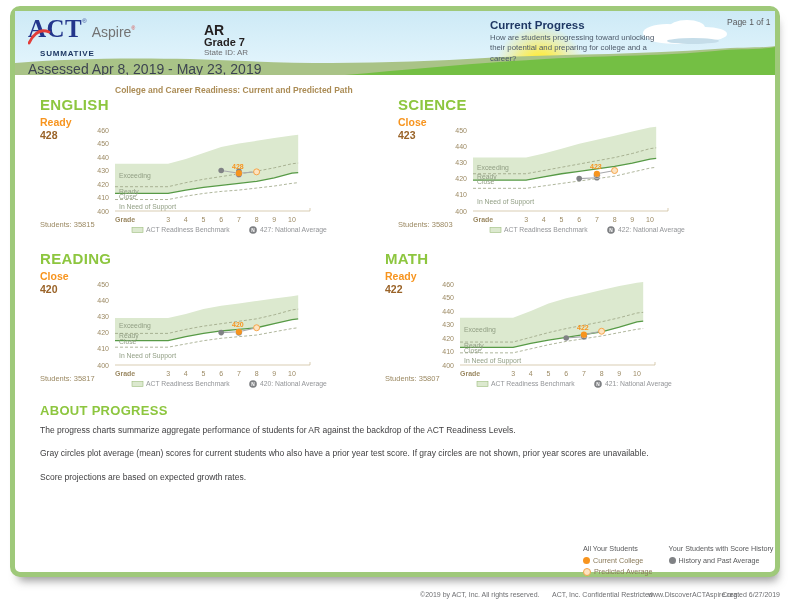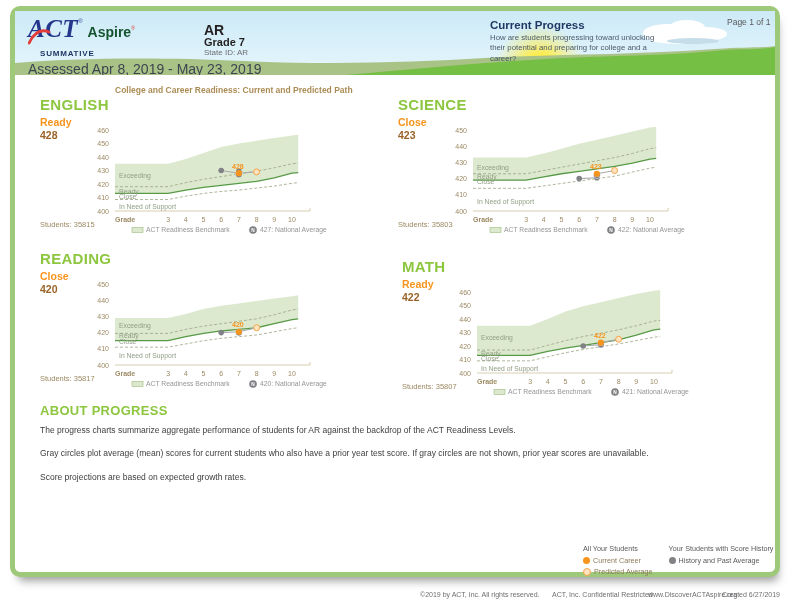--- a/index.html
+++ b/index.html
@@ -5,40 +5,40 @@
   html,body{margin:0;padding:0;}
   body{width:792px;height:612px;background:#ffffff;position:relative;overflow:hidden;
        font-family:"Liberation Sans",sans-serif;-webkit-font-smoothing:antialiased;}
   .page{position:absolute;left:10px;top:6px;width:760px;height:561px;background:#ffffff;
         border:5px solid #9fc97a;border-radius:10px;
         box-shadow:3px 9px 9px -5px rgba(80,80,80,.55);}
   
   .banner{position:absolute;left:0;top:0;width:760px;height:64px;overflow:hidden;}
   .banner-art{position:absolute;left:0;top:0;}
   .logo{position:absolute;left:13px;top:4px;white-space:nowrap;}
-  .logo-act{font-family:"Liberation Serif",serif;font-weight:bold;font-size:25px;color:#23368c;letter-spacing:.5px;font-style:italic;}
+  .logo-act{font-family:"Liberation Serif",serif;font-weight:bold;font-size:25px;color:#23368c;letter-spacing:.5px;}
   .logo-reg{font-size:6px;color:#23368c;vertical-align:14px;}
-  .logo-aspire{font-size:14px;font-weight:bold;color:#14532d;margin-left:5px;}
+  .logo-aspire{font-size:14px;font-weight:normal;color:#737373;margin-left:5px;}
   .logo-reg2{font-size:5px;color:#d93a35;vertical-align:7px;}
   .swoosh{position:absolute;left:0;top:9px;}
   .program{position:absolute;left:25px;top:38px;font-size:8px;font-weight:bold;color:#1f3864;letter-spacing:.8px;}
   .assessed{position:absolute;left:13px;top:50px;font-size:14px;color:#3d4451;}
   .org-block{position:absolute;left:189px;top:5px;color:#231f20;}
   .org-name{font-size:14px;font-weight:bold;line-height:12px;margin-top:8px;}
   .org-grade{font-size:11px;font-weight:bold;line-height:12px;}
   .org-state{font-size:8px;color:#6d6e71;line-height:10px;}
   .cp-block{position:absolute;left:475px;top:8px;width:180px;}
   .cp-title{font-size:11.5px;font-weight:bold;color:#1f3864;margin-bottom:2px;}
   .cp-desc{font-size:7.8px;color:#4d5a6a;line-height:1.32;}
   .pagenum{position:absolute;left:712px;top:6px;font-size:8.5px;color:#58595b;}
   
   .charts-title{position:absolute;left:100px;top:74px;font-size:8.5px;color:#ab8c55;font-weight:bold;}
   .panel{position:absolute;width:355px;height:152px;}
   .p0{left:25px;top:85px;}  .p1{left:383px;top:85px;}
-  .p2{left:25px;top:239px;} .p3{left:387px;top:239px;margin-top:8px;}
+  .p2{left:25px;top:239px;} .p3{left:370px;top:239px;}
   .subj{position:absolute;left:0;top:0;font-size:15px;font-weight:bold;color:#8dc63f;letter-spacing:.3px;}
   .level{position:absolute;left:0;top:20px;font-size:10.5px;font-weight:bold;color:#f7941e;}
   .score{position:absolute;left:0;top:33px;font-size:10.5px;font-weight:bold;color:#9a6328;}
   .students{position:absolute;left:0;top:124px;font-size:7.5px;color:#9c8a64;}
   .chart{position:absolute;left:37px;top:26px;}
   svg text{font-family:"Liberation Sans",sans-serif;}
   .ytick,.xtick{fill:#9c8a64;font-size:7px;}
   .xlabel{fill:#9c8a64;font-size:7px;font-weight:bold;}
   .zone{fill:#919e84;font-size:6.8px;}
   .leg{fill:#939598;font-size:6.8px;}
@@ -321,21 +321,21 @@
     <p>The progress charts summarize aggregate performance of students for AR against the backdrop of the ACT Readiness Levels.</p>
     <p>Gray circles plot average (mean) scores for current students who also have a prior year test score. If gray circles are not shown, prior year scores are unavailable.</p>
     <p>Score projections are based on expected growth rates.</p>
   </div>
 
   <div class="blegend">
     <div class="bl-col">
       <div class="bl-title">All Your Students</div>
       <div class="bl-item">
         <span class="dot dot-current"></span>
-        <span class="bl-label bl-tan">Current Career</span>
+        <span class="bl-label bl-tan">Current College</span>
       </div>
       <div class="bl-item">
         <span class="dot dot-predicted"></span>
         <span class="bl-label bl-tan">Predicted Average</span>
       </div>
     </div>
     <div class="bl-col">
       <div class="bl-title">Your Students with Score History</div>
       <div class="bl-item">
         <span class="dot dot-past"></span>

